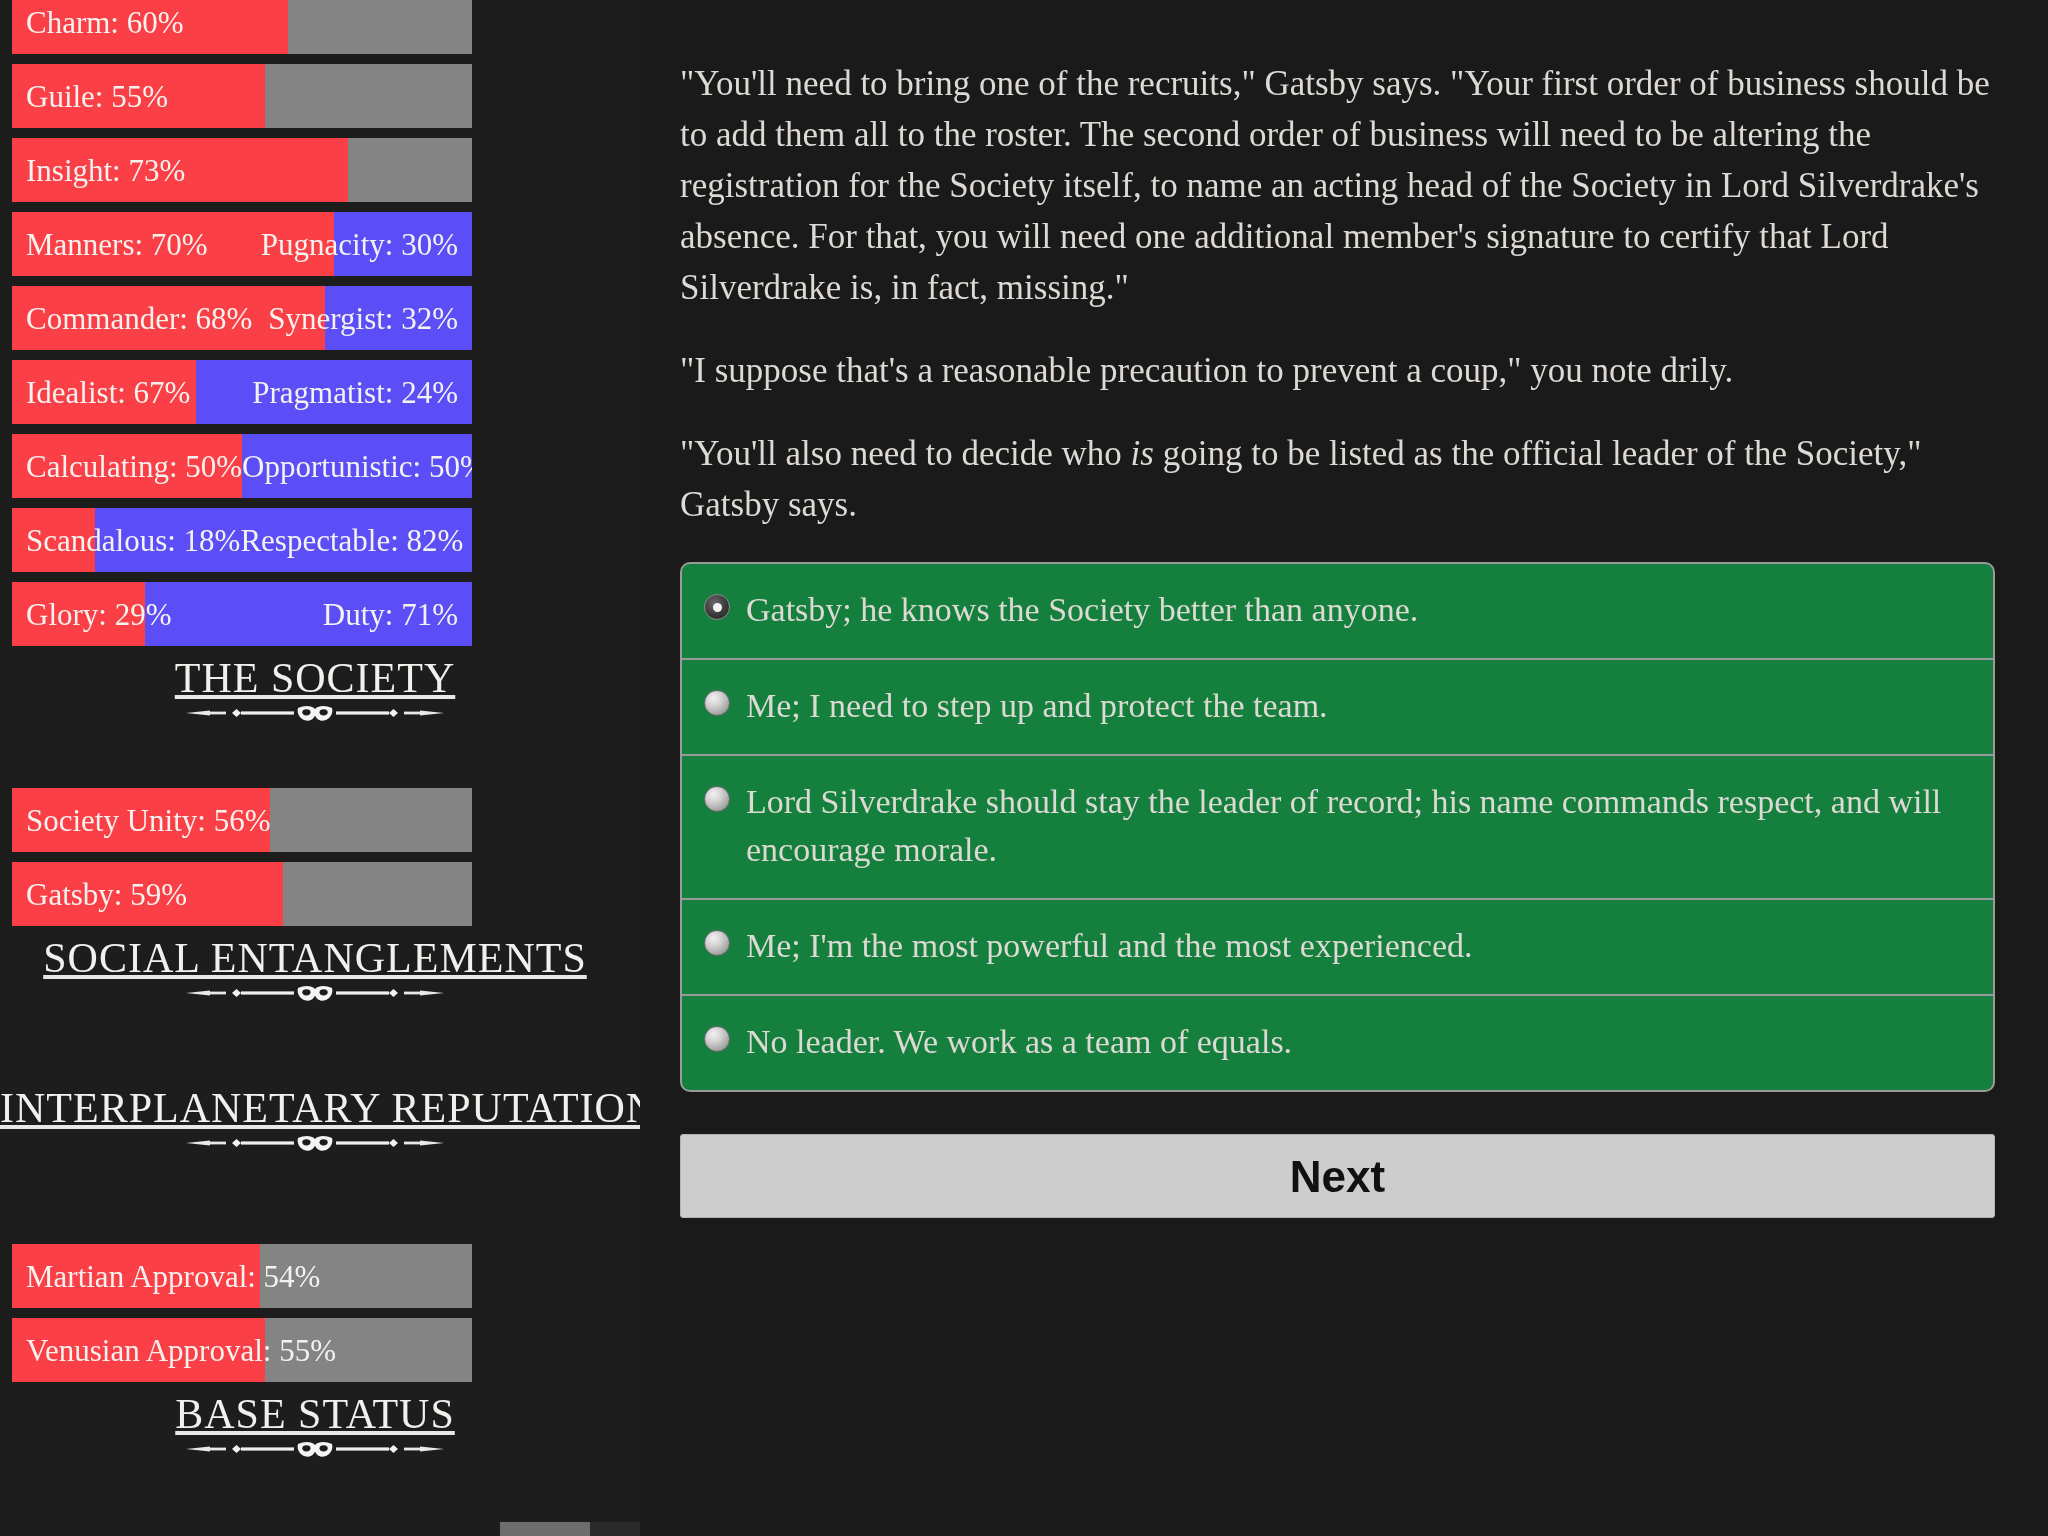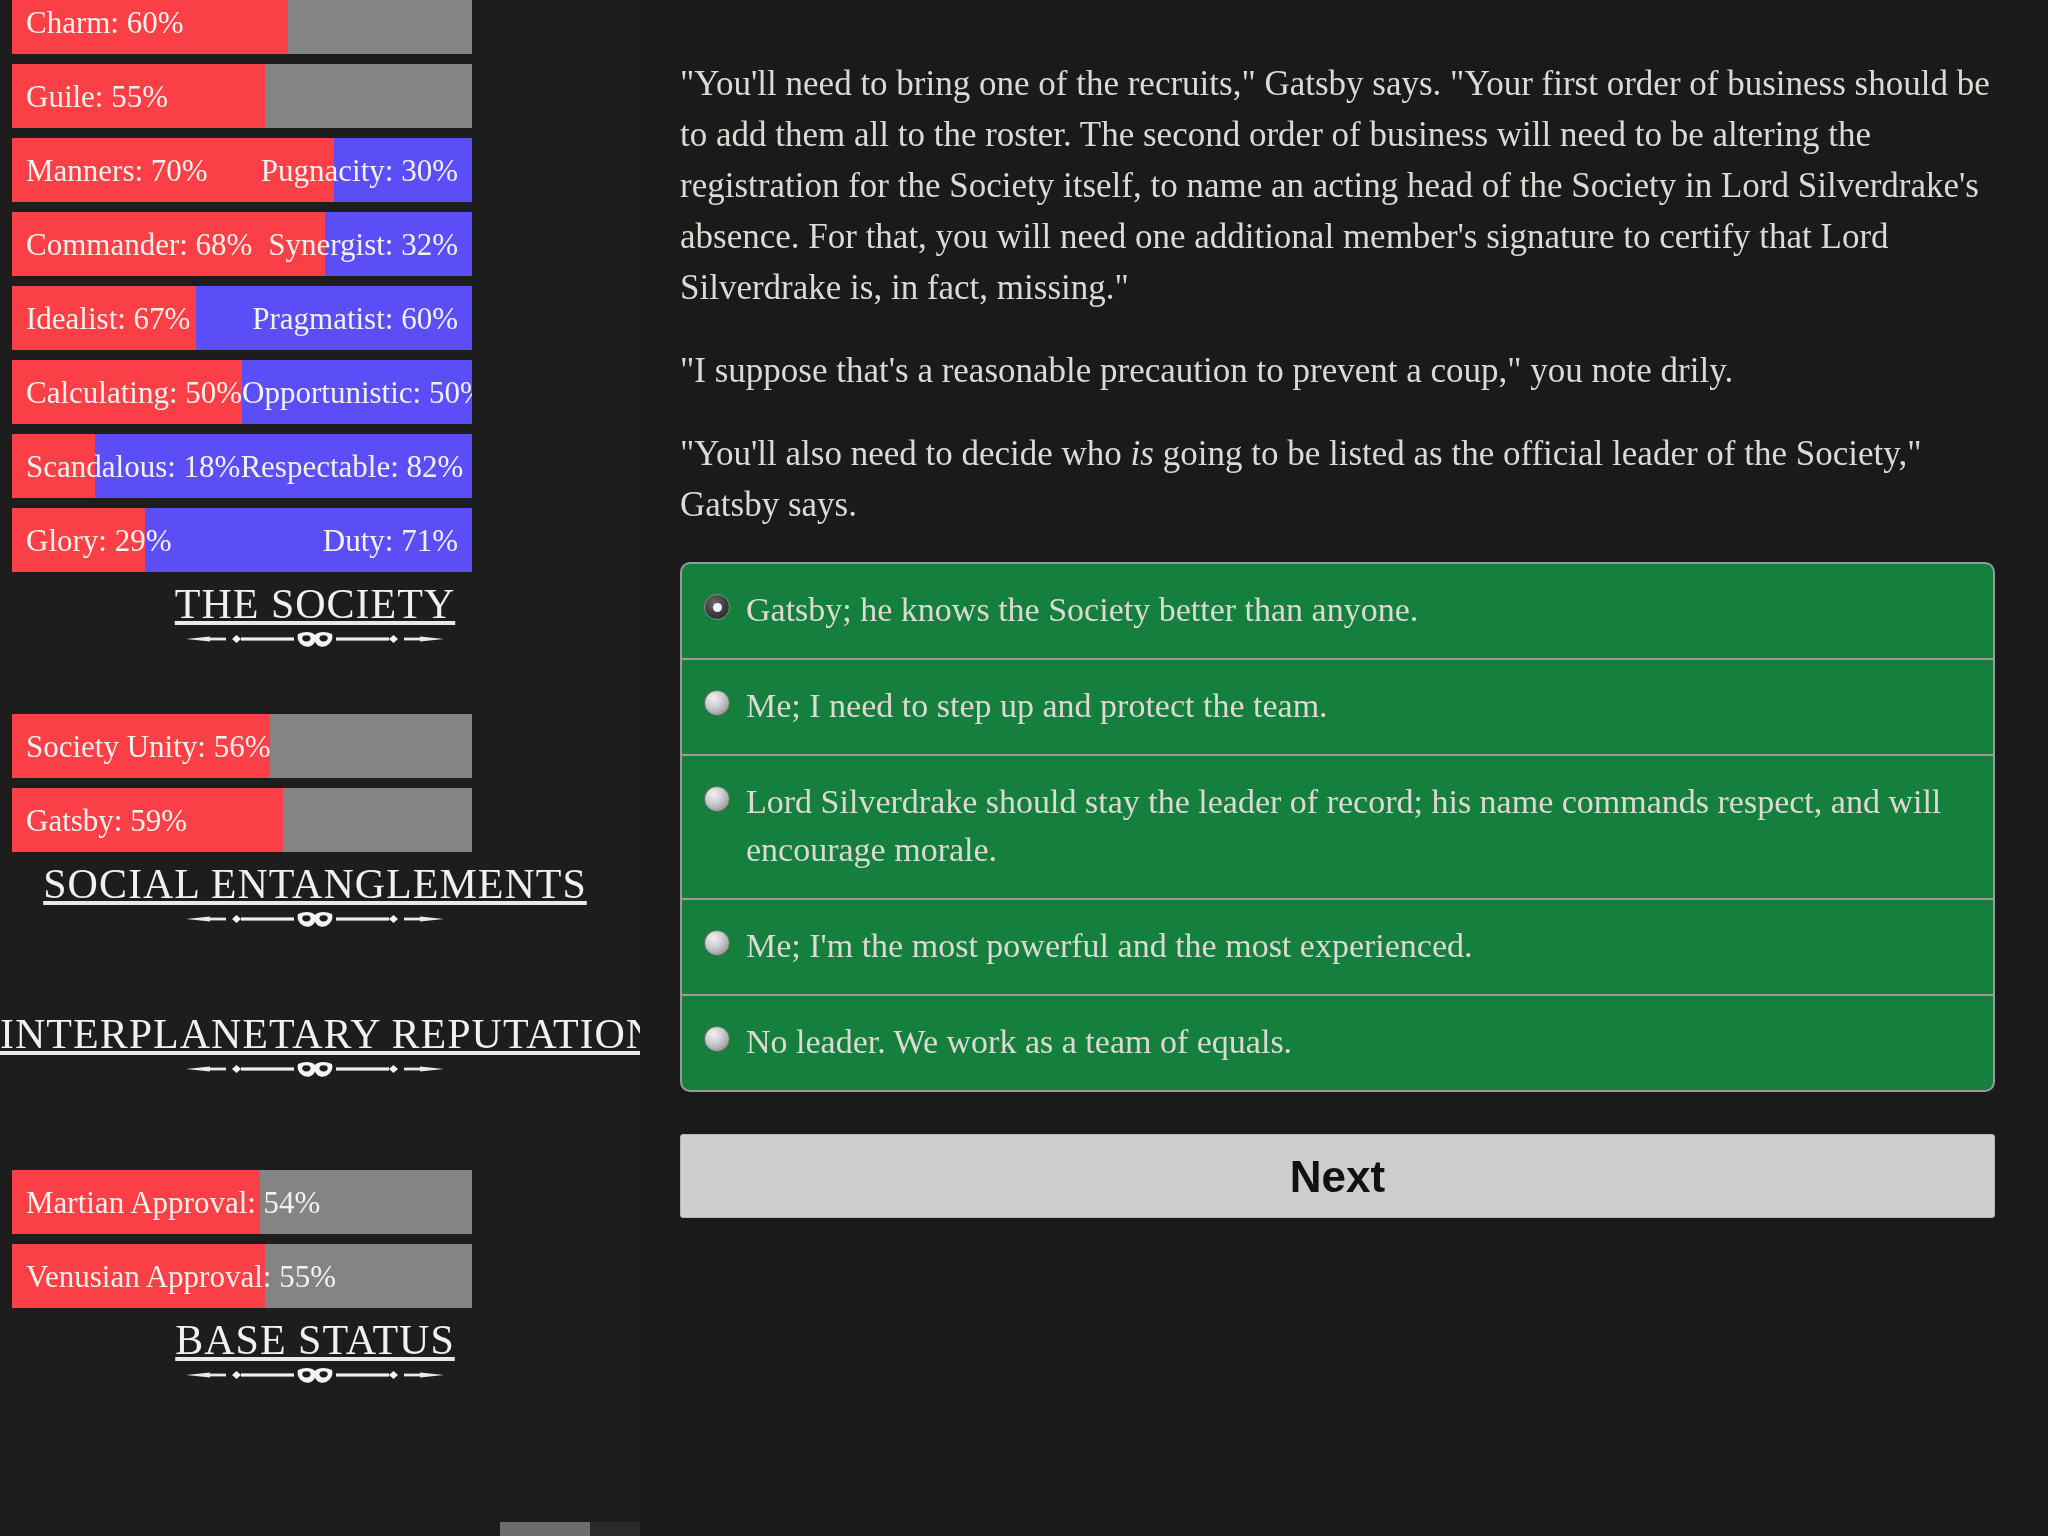--- a/index.html
+++ b/index.html
@@ -228,41 +228,47 @@
               <span class="lbl-left">Charm: 60%</span>
             </div>
           </div>
           <div class="statbar">
             <div class="fill-left" style="width: 55%;"></div>
             <div class="labels">
               <span class="lbl-left">Guile: 55%</span>
             </div>
           </div>
           <div class="statbar">
+            <div class="fill-left" style="width: 73%;"></div>
+            <div class="labels">
+              <span class="lbl-left">Insight: 73%</span>
+            </div>
+          </div>
+          <div class="statbar">
             <div class="fill-left" style="width: 70%;"></div>
             <div class="fill-right" style="width: 30%;"></div>
             <div class="labels">
               <span class="lbl-left">Manners: 70%</span>
               <span class="lbl-right">Pugnacity: 30%</span>
             </div>
           </div>
           <div class="statbar">
             <div class="fill-left" style="width: 68%;"></div>
             <div class="fill-right" style="width: 32%;"></div>
             <div class="labels">
               <span class="lbl-left">Commander: 68%</span>
               <span class="lbl-right">Synergist: 32%</span>
             </div>
           </div>
           <div class="statbar">
             <div class="fill-left" style="width: 40%;"></div>
             <div class="fill-right" style="width: 60%;"></div>
             <div class="labels">
               <span class="lbl-left">Idealist: 67%</span>
-              <span class="lbl-right">Pragmatist: 60%</span>
+              <span class="lbl-right">Pragmatist: 24%</span>
             </div>
           </div>
           <div class="statbar">
             <div class="fill-left" style="width: 50%;"></div>
             <div class="fill-right" style="width: 50%;"></div>
             <div class="labels">
               <span class="lbl-left">Calculating: 50%</span>
               <span class="lbl-right">Opportunistic: 50%</span>
             </div>
           </div>

